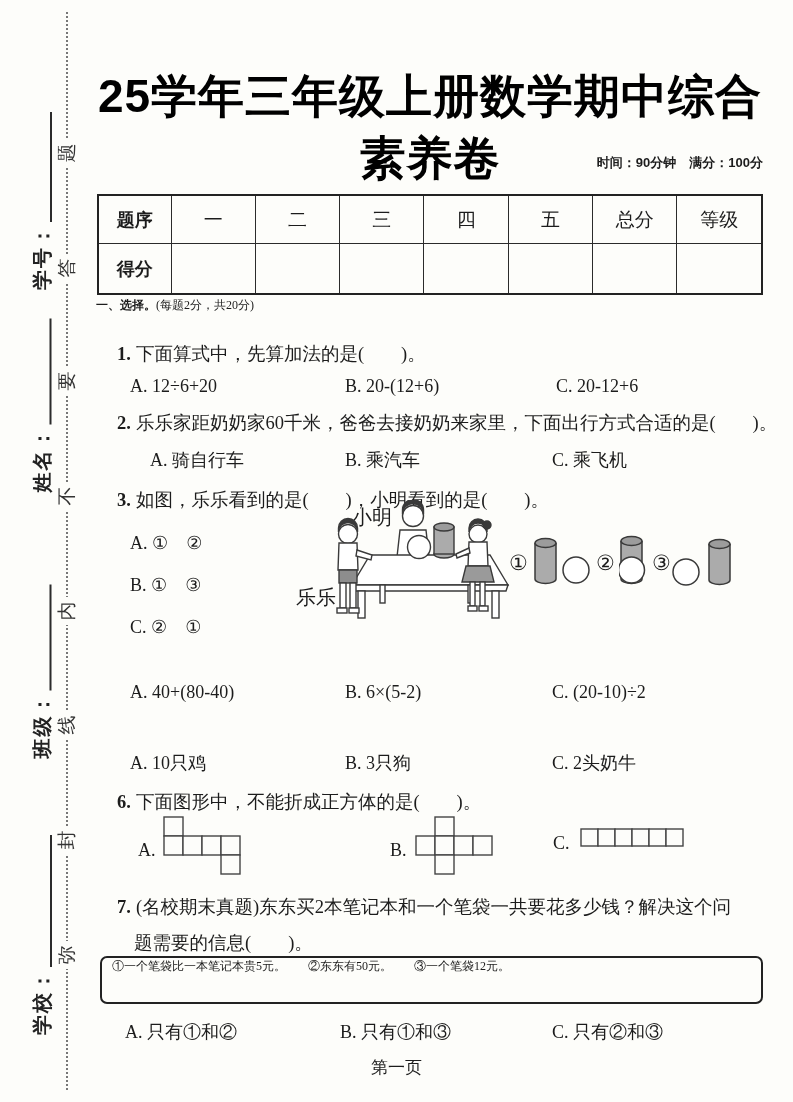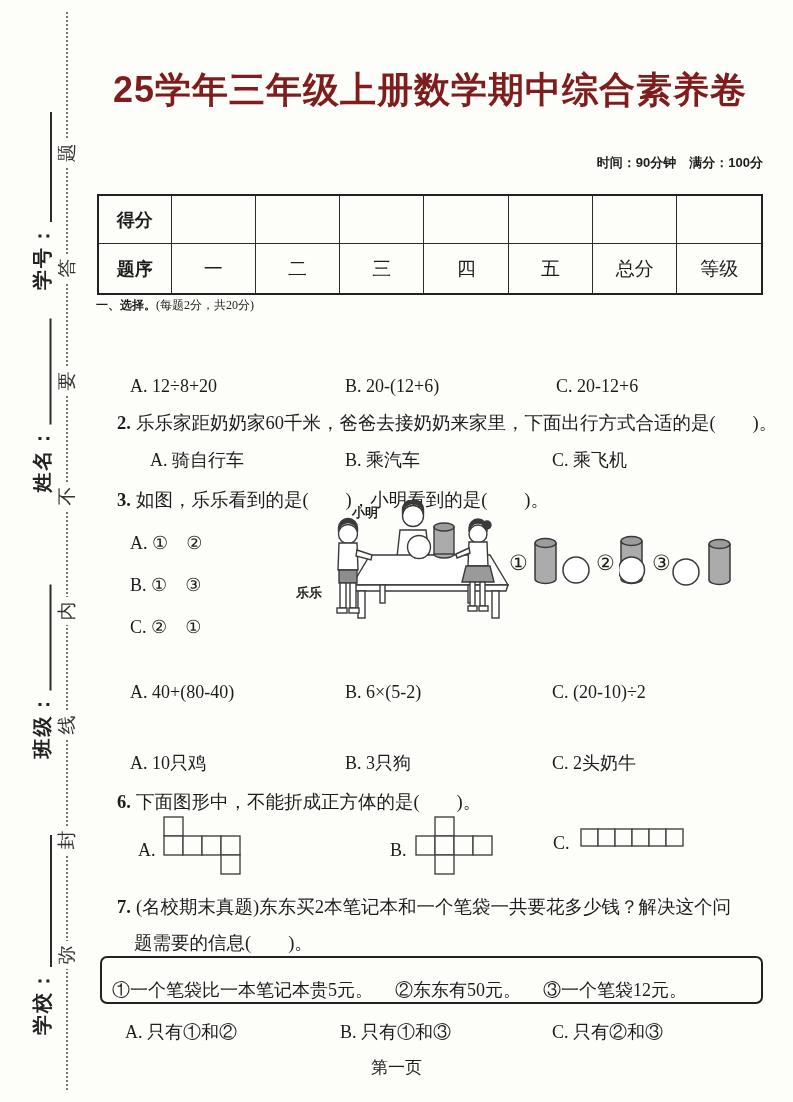--- a/index.html
+++ b/index.html
@@ -22,21 +22,21 @@
     transform:rotate(-90deg);white-space:nowrap;
     font-family:"Liberation Sans",sans-serif;font-size:20px;font-weight:600;
     letter-spacing:2px;color:#222;
   }
   .blank{display:inline-block;height:18px;border-bottom:2px solid #2b2b2b;margin-left:2px;}
 
   
   .title{
     position:absolute;left:95px;top:66px;width:670px;text-align:center;
     font-family:"Liberation Sans",sans-serif;font-weight:bold;
-    font-size:36px;letter-spacing:1px;color:#7f1d1d;
+    font-size:46px;letter-spacing:1px;color:#000000;
   }
   .meta{
     position:absolute;left:95px;top:154px;width:668px;text-align:right;
     font-family:"Liberation Sans",sans-serif;font-weight:bold;font-size:13px;
   }
 
   
   .score-table{
     position:absolute;left:97px;top:194px;width:666px;
     border-collapse:collapse;border:2.5px solid #222;
@@ -47,29 +47,29 @@
   .score-table tr:first-child td{height:45px;}
   .score-table tr:last-child td{height:47px;}
   .score-table td.lab{font-family:"Liberation Sans",sans-serif;font-weight:bold;font-size:18px;}
 
   
   .sec{position:absolute;left:96px;top:297px;font-size:12px;white-space:nowrap;}
   .sec .h{font-weight:bold;}
   .q{position:absolute;font-size:18.5px;white-space:nowrap;}
   .qnum{font-weight:bold;margin-right:5px;}
   .opt{position:absolute;font-size:18px;white-space:nowrap;}
-  .ilabel{position:absolute;font-size:13px;font-family:"Liberation Sans",sans-serif;font-weight:bold;}
+  .ilabel{position:absolute;font-size:20px;font-family:"Liberation Sans",sans-serif;}
   .idigit{position:absolute;font-size:21px;}
 
   .q7wrap{position:absolute;left:117px;top:889px;width:655px;font-size:18.5px;line-height:1.95;}
   .infobox{
     position:absolute;left:100px;top:956px;width:663px;height:48px;
     border:2px solid #222;border-radius:7px;box-sizing:border-box;
-    display:flex;align-items:flex-end;gap:22px;padding:0 10px;
-    font-size:18px;white-space:nowrap;
+    display:flex;align-items:flex-start;gap:22px;padding:0 10px;
+    font-size:12px;white-space:nowrap;
   }
   .footer{position:absolute;left:0;top:1056px;width:793px;text-align:center;font-size:17px;}
 
   svg{display:block;}
 </style>
 </head>
 <body>
 
 <div class="page">
 
@@ -109,47 +109,50 @@
         <col style="width:12.7%">
         <col style="width:12.7%">
         <col style="width:12.7%">
         <col style="width:12.7%">
         <col style="width:12.7%">
         <col style="width:12.7%">
         <col style="width:12.8%">
       </colgroup>
     <tbody>
         <tr>
-      <td class="lab">得分</td>
-      <td></td>
-      <td></td>
-      <td></td>
-      <td></td>
-      <td></td>
-      <td></td>
-      <td></td>
-    </tr>
-    <tr>
       <td class="lab">题序</td>
       <td>一</td>
       <td>二</td>
       <td>三</td>
       <td>四</td>
       <td>五</td>
       <td>总分</td>
       <td>等级</td>
     </tr>
+    <tr>
+      <td class="lab">得分</td>
+      <td></td>
+      <td></td>
+      <td></td>
+      <td></td>
+      <td></td>
+      <td></td>
+      <td></td>
+    </tr>
   </tbody>
     </table>
 
   <div class="sec">
     <span class="h">一、选择。</span><span>(每题2分，共20分)</span>
   </div>
 
-  <span class="opt" style="left:130px;top:376px">A. 12÷8+20</span>
+  <div class="q" style="left:117px;top:341px">
+    <span class="qnum">1.</span><span>下面算式中，先算加法的是(　　)。</span>
+  </div>
+  <span class="opt" style="left:130px;top:376px">A. 12÷6+20</span>
   <span class="opt" style="left:345px;top:376px">B. 20-(12+6)</span>
   <span class="opt" style="left:556px;top:376px">C. 20-12+6</span>
 
   <div class="q" style="left:117px;top:410px">
     <span class="qnum">2.</span><span>乐乐家距奶奶家60千米，爸爸去接奶奶来家里，下面出行方式合适的是(　　)。</span>
   </div>
   <span class="opt" style="left:150px;top:448px">A. 骑自行车</span>
   <span class="opt" style="left:345px;top:448px">B. 乘汽车</span>
   <span class="opt" style="left:552px;top:448px">C. 乘飞机</span>
 

